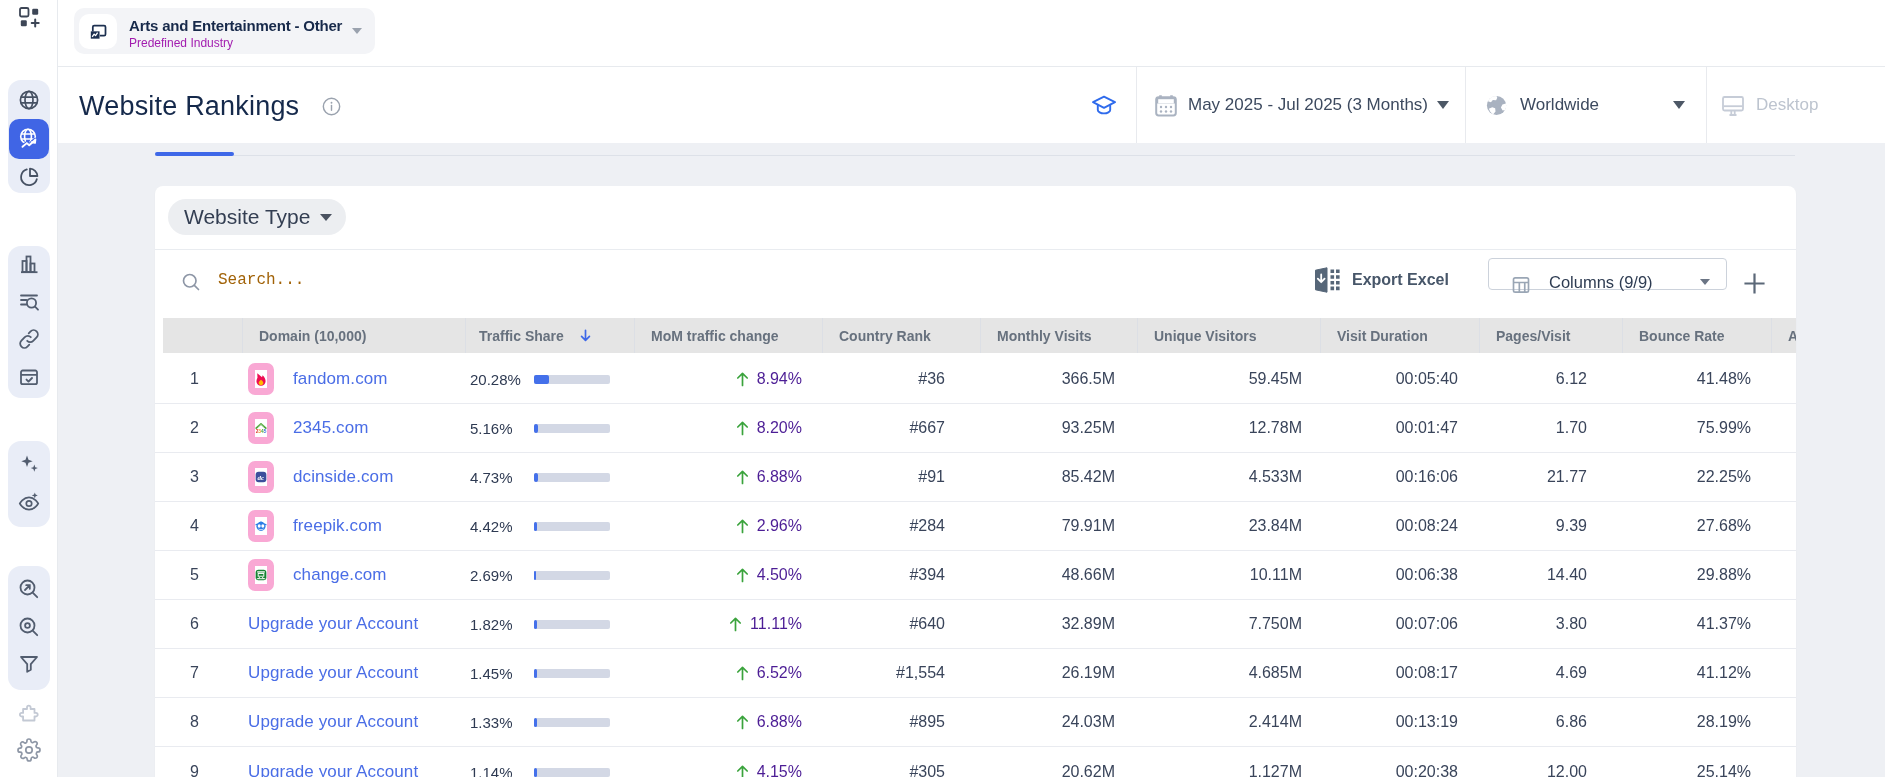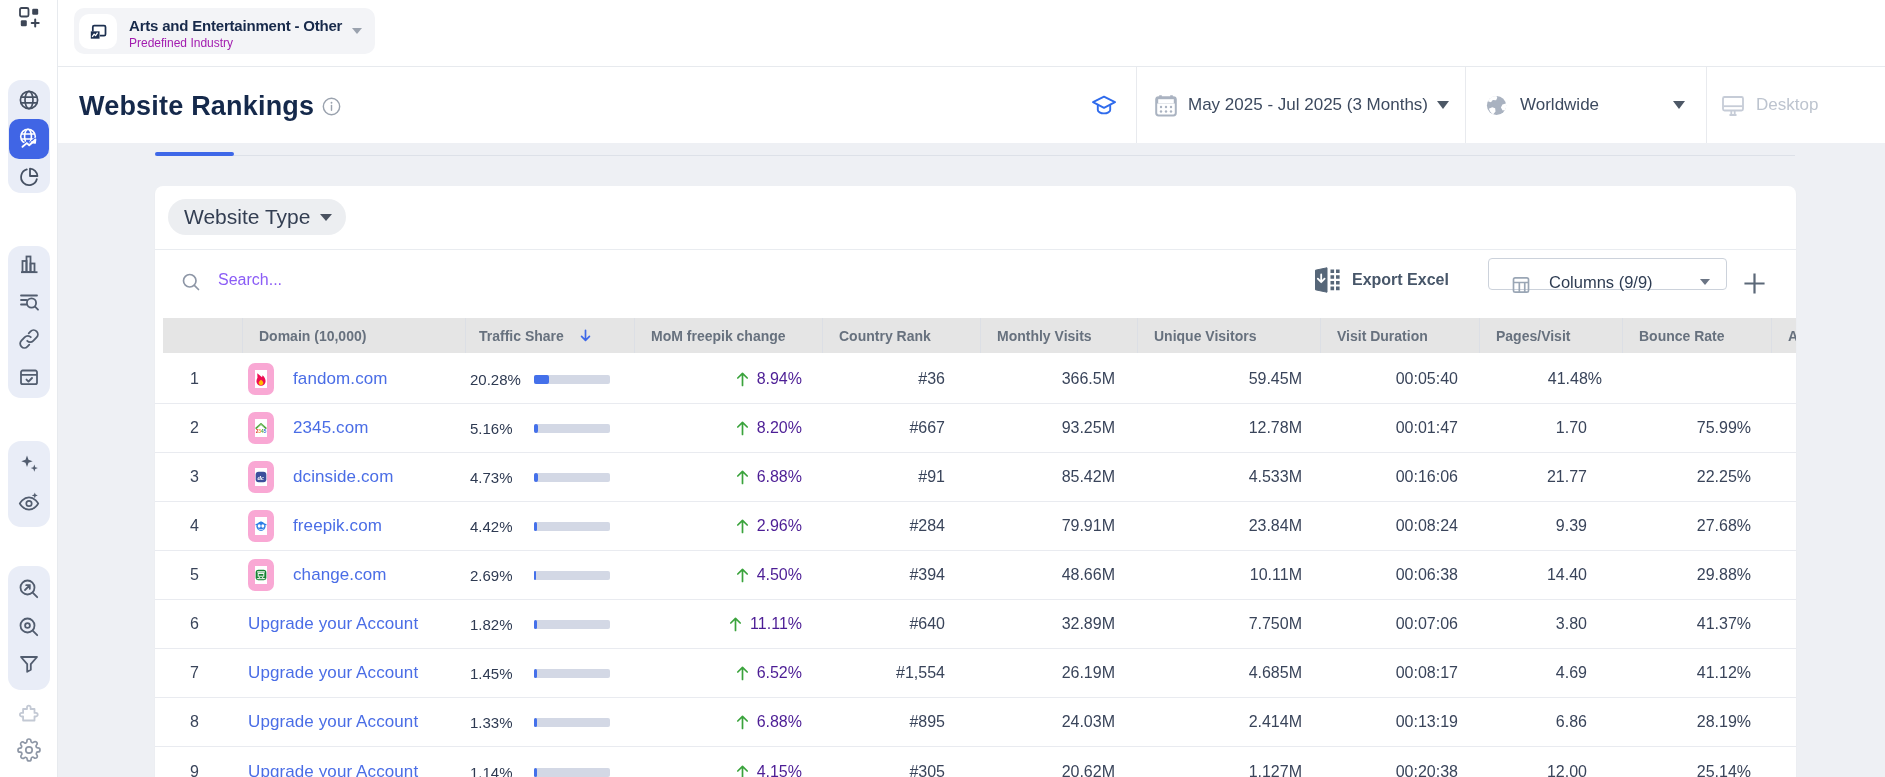--- a/index.html
+++ b/index.html
@@ -12,31 +12,31 @@
 .sel { position:absolute; left:9px; width:40px; height:40px; background:#4065e5; border-radius:10px; }
 
 .topbar { position:absolute; left:58px; top:0; right:0; height:67px; background:#fff; border-bottom:1px solid #e7eaee; z-index:20; }
 .pill { position:absolute; left:16px; top:8px; width:301px; height:46px; background:#f3f4f7; border-radius:10px; }
 .pill .ibox { position:absolute; left:5px; top:6px; width:38px; height:35px; background:#fff; border-radius:10px; }
 .pill .t1 { position:absolute; left:55px; top:9px; font-size:15px; font-weight:bold; color:#17294a; letter-spacing:-.2px; white-space:nowrap; }
 .pill .t2 { position:absolute; left:55px; top:28px; font-size:12px; color:#a21caf; }
 .caret { display:inline-block; width:0; height:0; border-left:5px solid transparent; border-right:5px solid transparent; border-top:6px solid #9aa2ae; }
 
 .header { position:absolute; left:58px; top:67px; right:0; height:76px; background:#fff; z-index:10; }
-.h1 { position:absolute; left:21px; top:24px; font-size:27px; font-weight:bold; color:#15294b; letter-spacing:.2px; }
+.h1 { position:absolute; left:21px; top:24px; font-size:27px; font-weight:normal; color:#15294b; letter-spacing:.2px; }
 .hsep { position:absolute; top:0; width:1px; height:76px; background:#e8eaee; }
 .hctrl { position:absolute; top:0; height:76px; }
 
 .content { position:absolute; left:58px; top:143px; right:0; bottom:0; background:#eef0f4; }
 .tabline { position:absolute; left:97px; top:12px; width:1640px; height:1px; background:#dde1e8; }
 .tabblue { position:absolute; left:97px; top:9px; width:79px; height:4px; background:#3e68e8; border-radius:2px; }
 .card { position:absolute; left:97px; top:43px; width:1641px; height:620px; background:#fff; border-radius:8px 8px 0 0; overflow:hidden; box-shadow:0 1px 2px rgba(30,40,60,.04); }
 .wtpill { position:absolute; left:13px; top:13px; height:36px; padding:0 14px 0 16px; background:#eceef1; border-radius:18px; display:flex; align-items:center; gap:10px; font-size:21px; color:#333e52; }
 .divA { position:absolute; left:0; top:63px; width:100%; height:1px; background:#e9ecf0; }
-.searchph { position:absolute; left:63px; top:85px; font-size:16px; color:#8b5cf6; }
+.searchph { position:absolute; left:63px; top:85px; font-size:16px; color:#a16207;font-family:Liberation Mono, monospace; }
 .exportt { position:absolute; left:1197px; top:85px; font-size:16px; font-weight:bold; color:#475669; }
 .colbox { position:absolute; left:1333px; top:72px; width:239px; height:32px; border:1px solid #ccd2db; border-radius:4px; }
 .colbox .ct { position:absolute; left:60px; top:14px; font-size:16.5px; color:#2e3c52; }
 
 .thead { position:absolute; left:8px; top:132px; width:1728px; height:35px; background:#e5e5e5; display:grid; grid-template-columns:79px 223px 169px 188px 158px 157px 183px 159px 143px 149px 120px; }
 .thead .hc { position:relative; display:flex; align-items:center; font-size:14px; font-weight:bold; color:#67717e; }
 .thead .hc + .hc { border-left:1px solid #dcdfe5; }
 .trow { position:absolute; left:0; width:1728px; height:49px; border-bottom:1px solid #e9ebf0; display:grid; grid-template-columns:79px 223px 169px 188px 158px 157px 183px 159px 143px 149px 120px; }
 .trow .c { display:flex; align-items:center; font-size:16px; color:#39445a; }
 .rank { justify-content:center; font-size:15px; color:#3c4759; }
@@ -224,21 +224,21 @@
     </div>
     <svg style="position:absolute;left:1588px;top:86px" width="23" height="23" viewBox="0 0 24 24" fill="none" stroke="#5b6878" stroke-width="2.3">
       <path d="M12 1.5v21M1.5 12h21"></path>
     </svg>
     <div class="thead">
       <div class="hc"></div>
       <div class="hc" style="padding-left:16px">Domain (10,000)</div>
       <div class="hc" style="padding-left:13px">Traffic Share&nbsp;&nbsp; <svg width="15" height="15" viewBox="0 0 16 16" fill="none" stroke="#3e68e8" stroke-width="1.8" stroke-linecap="round" stroke-linejoin="round" style="margin-left:6px">
               <path d="M8 2.5v10.5M3.8 9l4.2 4.2L12.2 9"></path>
             </svg></div>
-      <div class="hc" style="padding-left:16px">MoM freepik change</div>
+      <div class="hc" style="padding-left:16px">MoM traffic change</div>
       <div class="hc" style="padding-left:16px">Country Rank</div>
       <div class="hc" style="padding-left:16px">Monthly Visits</div>
       <div class="hc" style="padding-left:16px">Unique Visitors</div>
       <div class="hc" style="padding-left:16px">Visit Duration</div>
       <div class="hc" style="padding-left:16px">Pages/Visit</div>
       <div class="hc" style="padding-left:16px">Bounce Rate</div>
       <div class="hc" style="padding-left:16px">Ads</div>
     </div>
     <div class="trow" style="top:169px">
       <div class="c rank">1</div>
@@ -257,20 +257,21 @@
               <i style="width:15.4px"></i>
             </span>
           </div>
       <div class="c mom"><svg class="ar" width="13" height="15" viewBox="0 0 13 15" fill="none" stroke="#3aa33c" stroke-width="1.7" stroke-linecap="round" stroke-linejoin="round">
               <path d="M6.5 13.5V2.2M1.8 6L6.5 1.4 11.2 6"></path>
             </svg>8.94%</div>
       <div class="c r" style="padding-right:27px">#36</div>
       <div class="c r" style="padding-right:14px">366.5M</div>
       <div class="c r" style="padding-right:10px">59.45M</div>
       <div class="c r" style="padding-right:13px">00:05:40</div>
+      <div class="c r" style="padding-right:27px">6.12</div>
       <div class="c r" style="padding-right:12px">41.48%</div>
       <div class="c"></div>
     </div>
     <div class="trow" style="top:218px">
       <div class="c rank">2</div>
       <div class="c dom">
             <span class="fav" style="background:#fff">
               <svg width="20" height="20" viewBox="0 0 20 20">
                 <path d="M2 10.2L10 3l8 7.2" stroke="#4ea339" stroke-width="2.8" fill="none" stroke-linecap="round" stroke-linejoin="round"></path>
                 <path d="M4.6 8l5.4-4.8L15.4 8" stroke="#8fce7d" stroke-width="1.2" fill="none"></path>

